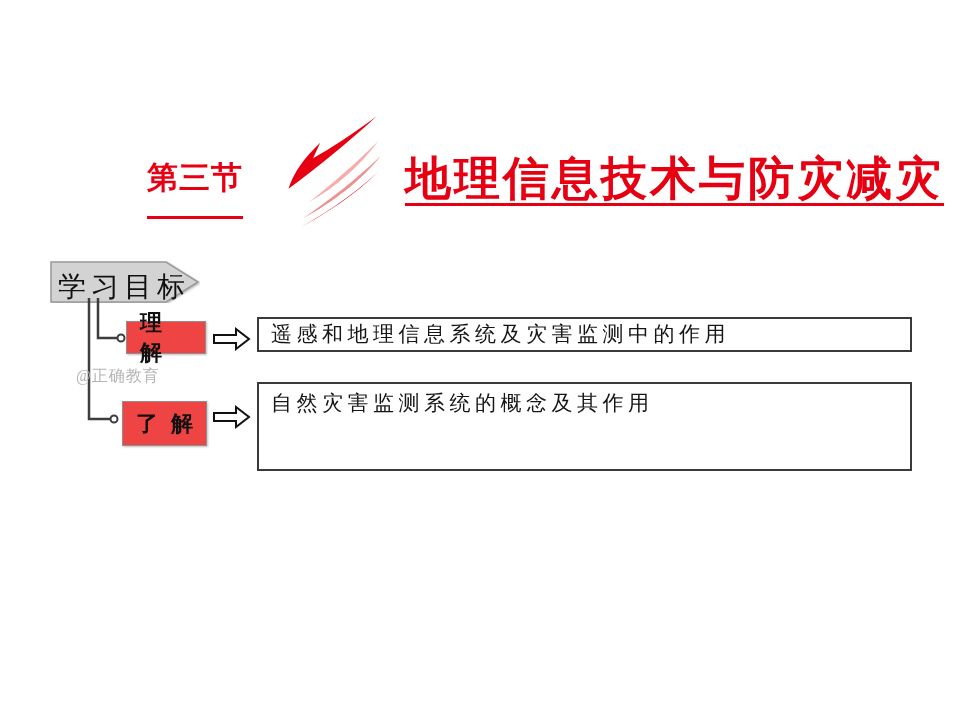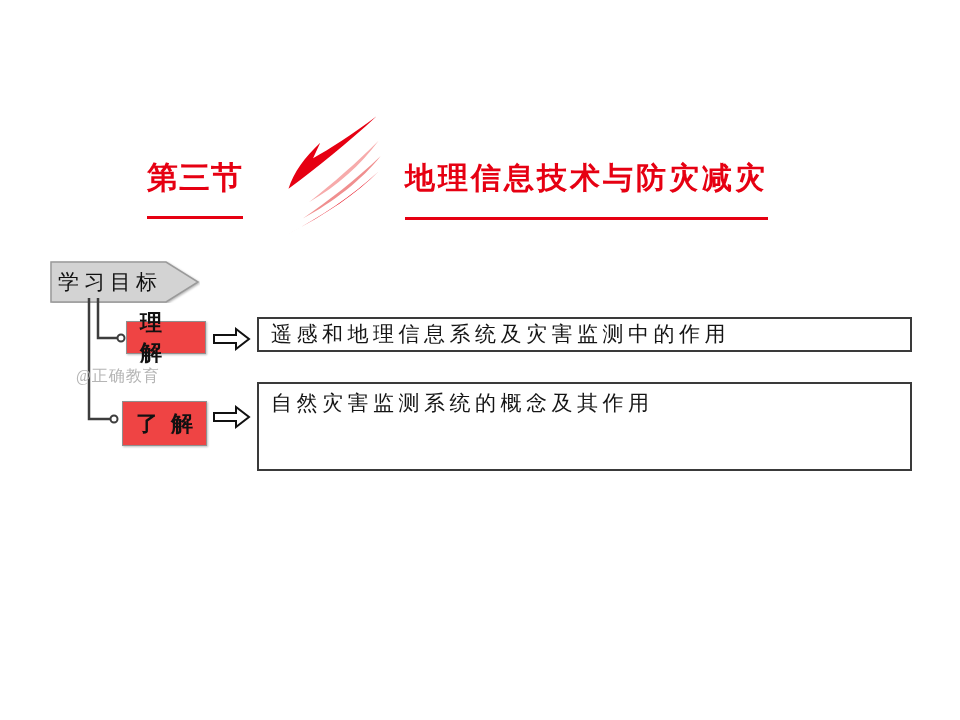--- a/index.html
+++ b/index.html
@@ -25,26 +25,26 @@
     letter-spacing: 1px;
     border-bottom: 3px solid #e60012;
     padding-bottom: 20px;
     line-height: 36px;
     white-space: nowrap;
   }
   .main-title {
     position: absolute;
     left: 405px;
     top: 158px;
-    font-size: 30px;
+    font-size: 46px;
     font-weight: bold;
     color: #e60012;
     letter-spacing: 3px;
     border-bottom: 3px solid #e60012;
-    padding-bottom: 19px;
+    padding-bottom: 5px;
     line-height: 40px;
     white-space: nowrap;
   }
   .swoosh {
     position: absolute;
     left: 268px;
     top: 110px;
     width: 128px;
     height: 128px;
   }
@@ -54,21 +54,21 @@
     position: absolute;
     left: 50px;
     top: 261px;
     width: 150px;
     height: 42px;
   }
   .banner-label {
     position: absolute;
     left: 58px;
     top: 268px;
-    font-size: 21px;
+    font-size: 28px;
     letter-spacing: 5px;
     color: #111111;
     font-family: "Liberation Sans", sans-serif;
     white-space: nowrap;
   }
 
   
   .connector {
     position: absolute;
     left: 80px;

